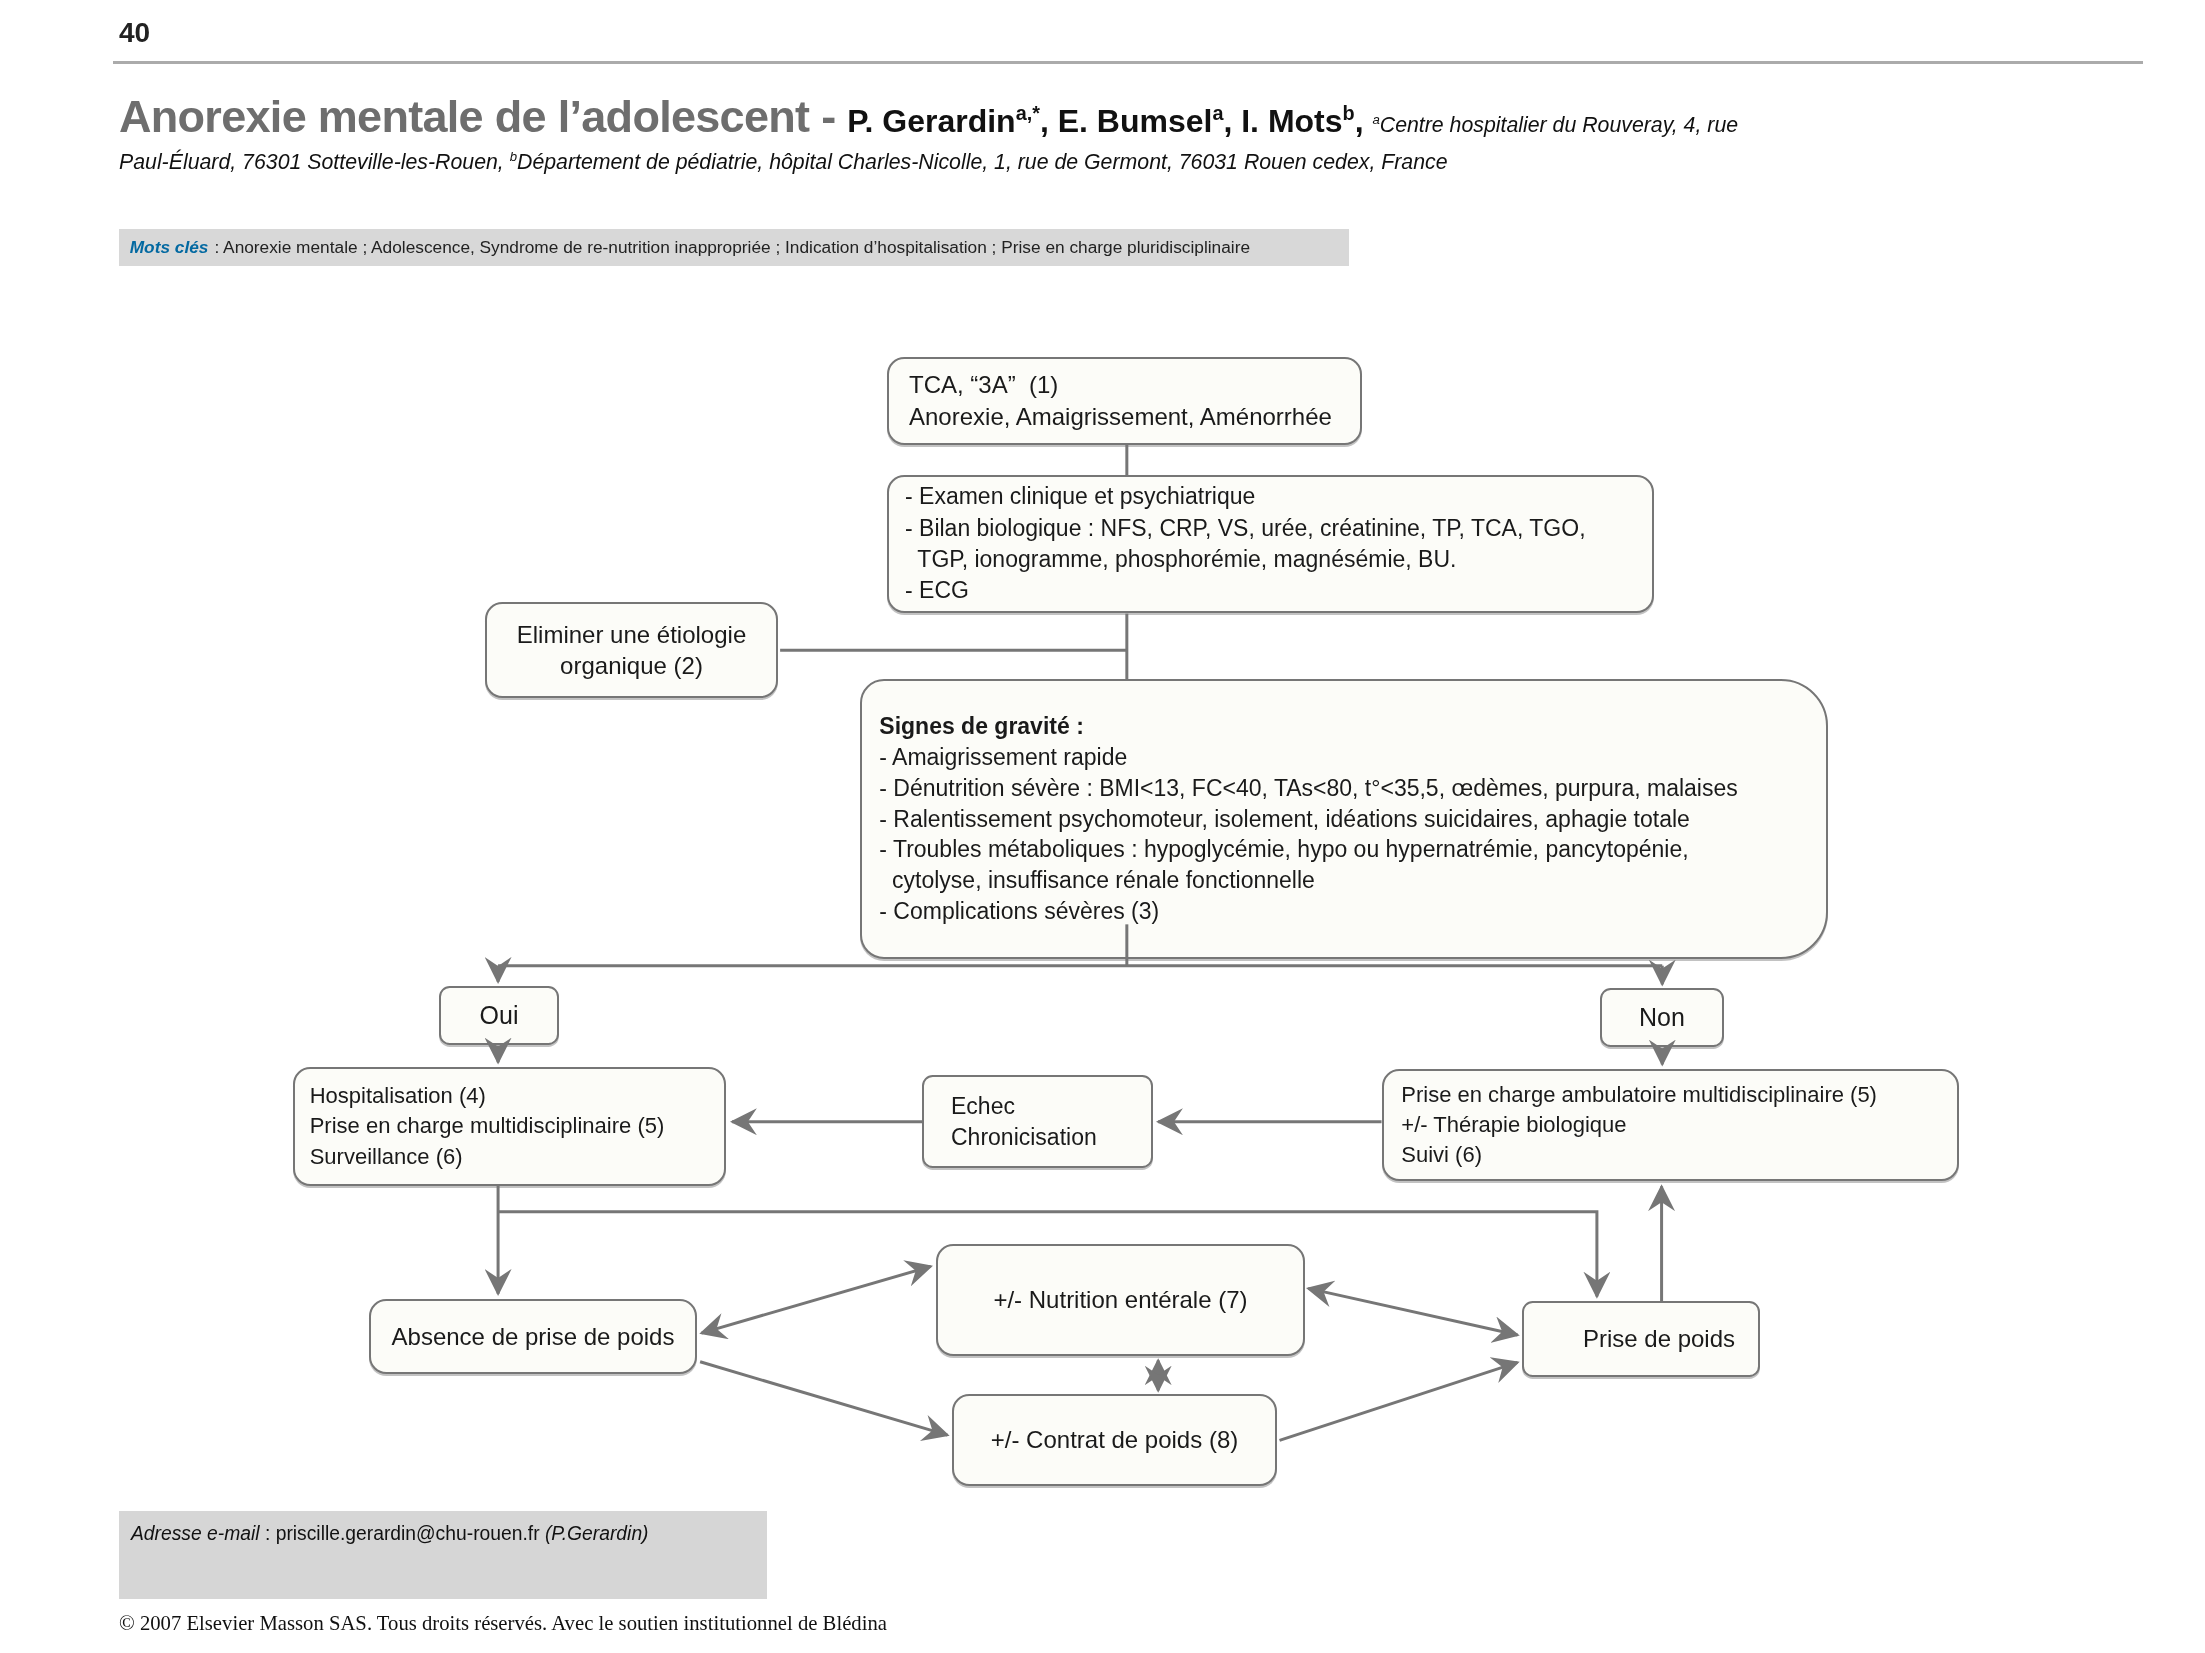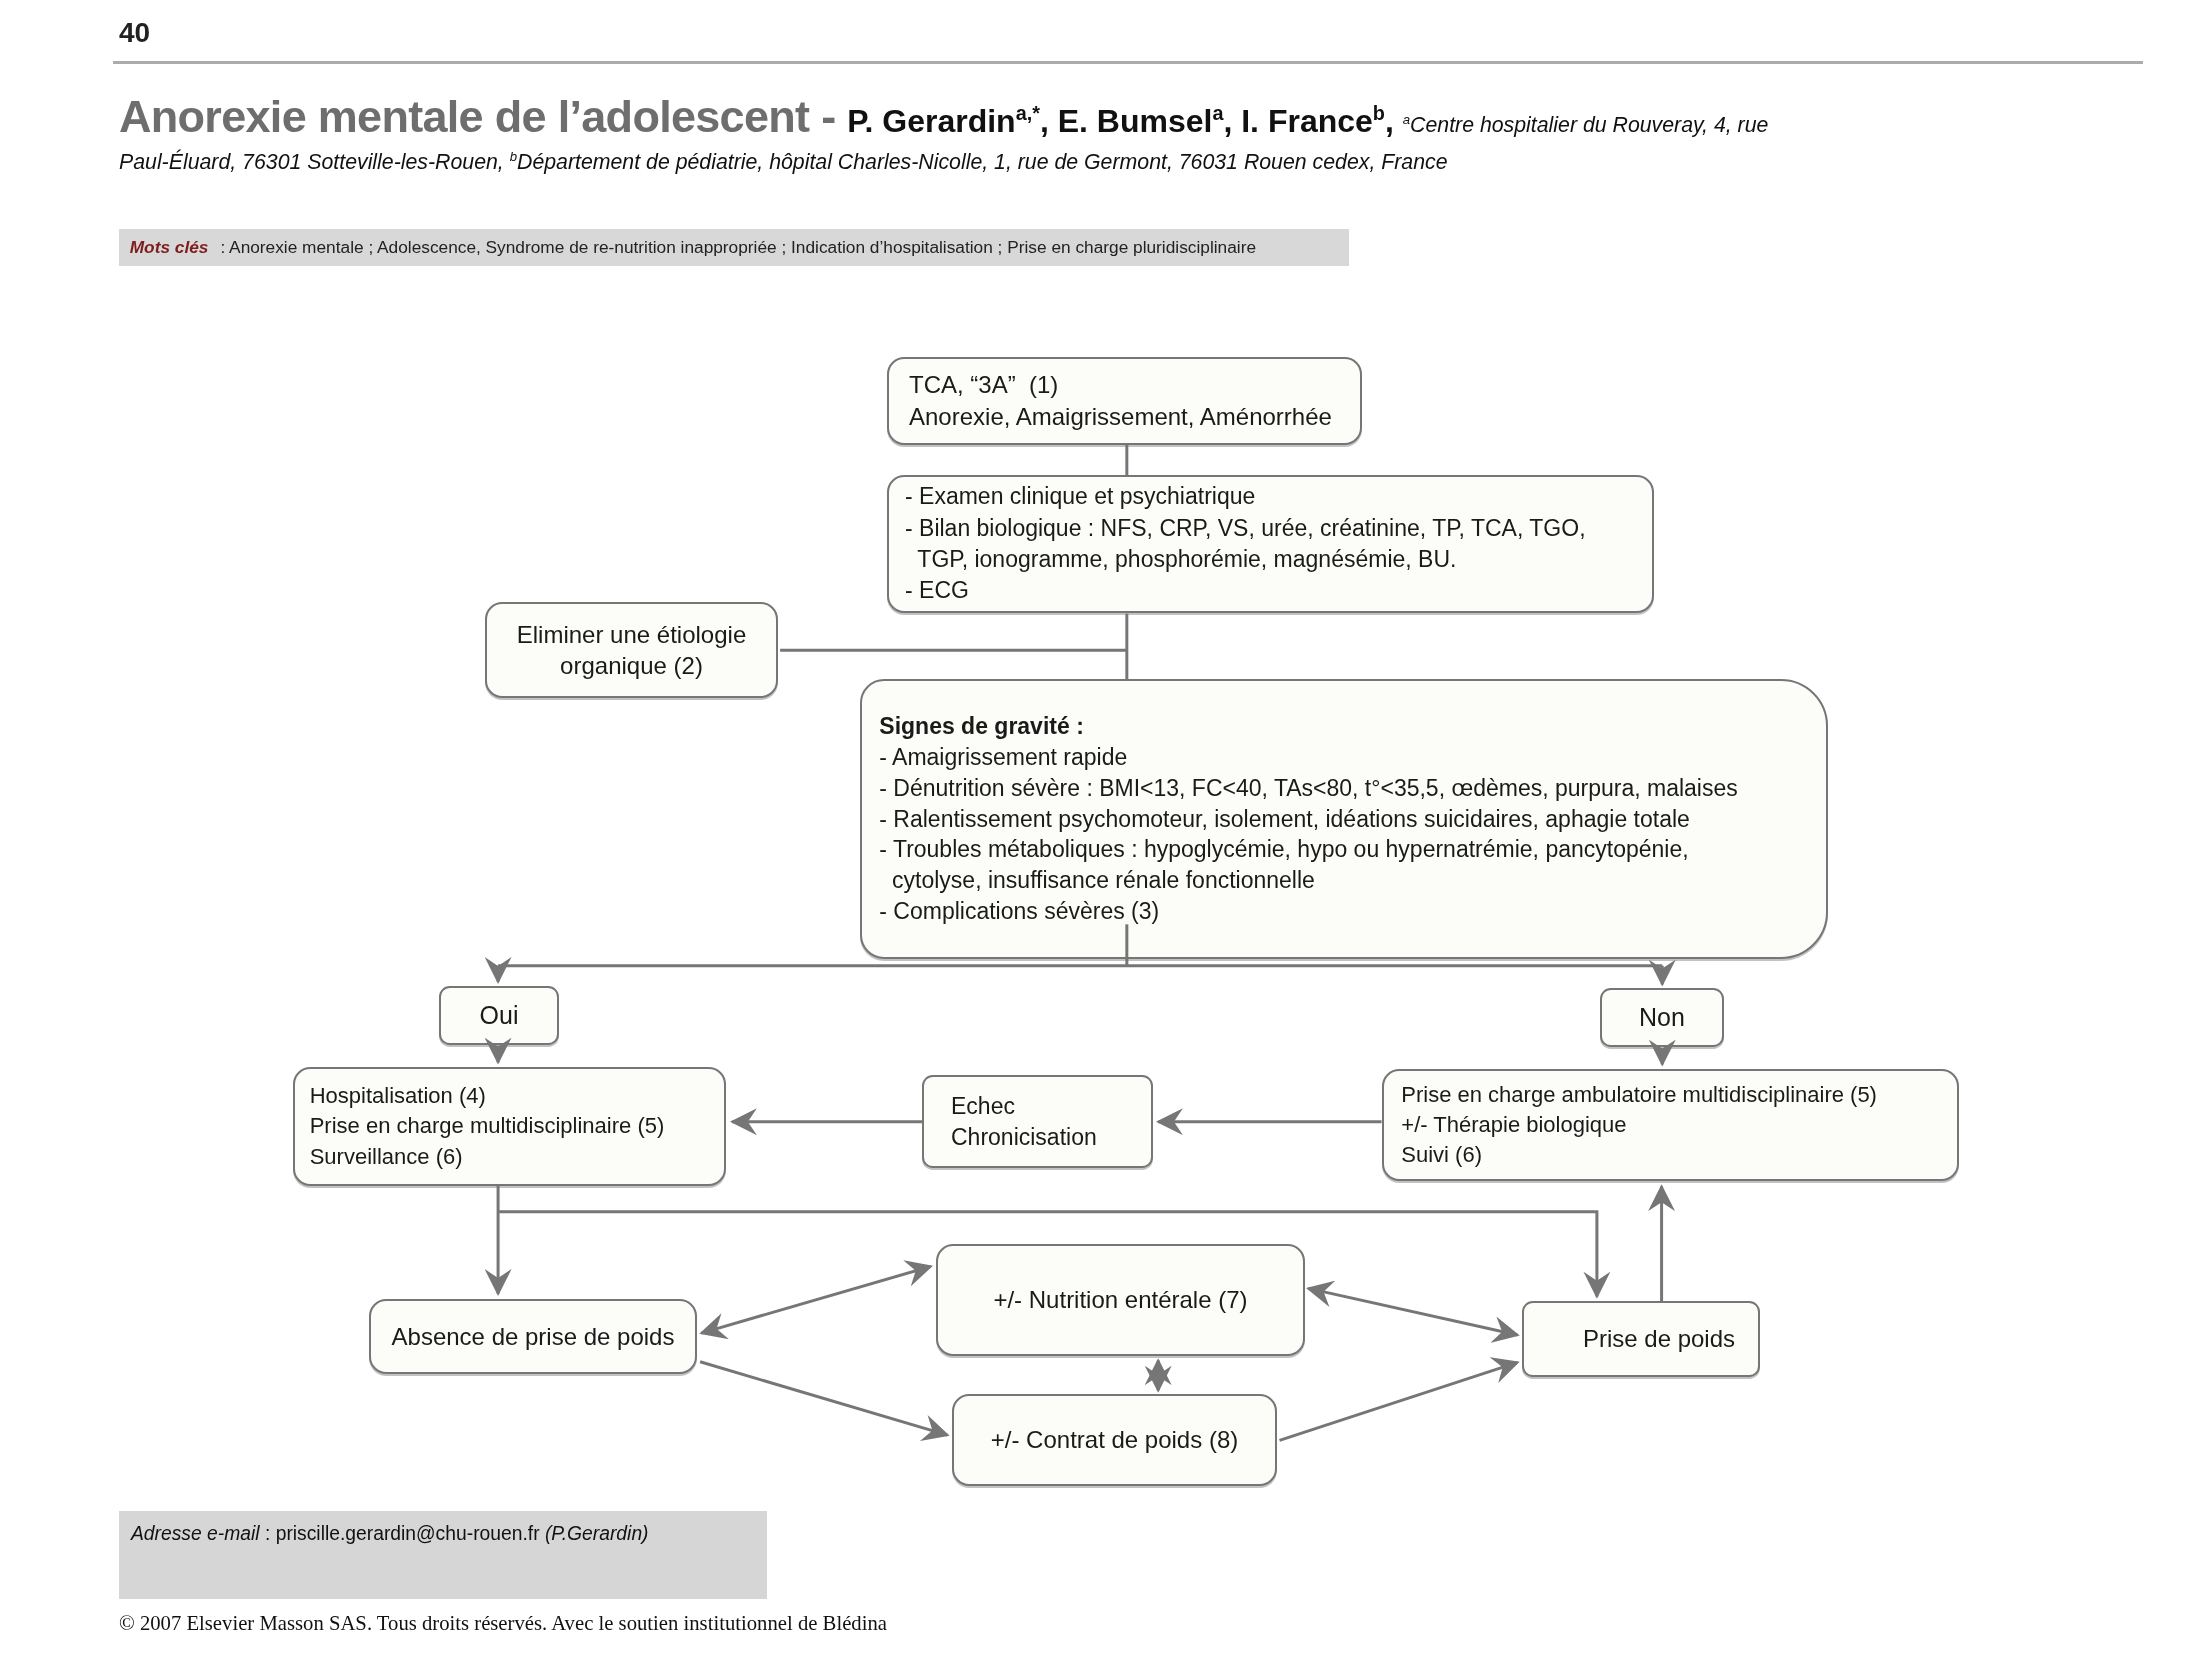--- a/index.html
+++ b/index.html
@@ -15,21 +15,21 @@
   .title-main{font-size:45px;font-weight:bold;color:#6e6e6e;letter-spacing:-0.7px;}
   .authors-seg{font-size:32px;font-weight:bold;color:#111;}
   .affil-seg{font-size:21.3px;font-style:italic;color:#111;}
   .affil-line2{margin-top:9.3px;font-size:21.3px;font-style:italic;color:#111;}
   .s-sup{vertical-align:super;font-size:62%;line-height:0;}
   
   .keywords-bar{
     position:absolute;left:119px;top:229px;width:1230px;height:37px;background:#d8d8d8;
     display:flex;align-items:center;padding-left:10.7px;box-sizing:border-box;font-size:17.3px;
   }
-  .kw-label{font-style:italic;font-weight:bold;color:#7f1d1d;margin-right:12px;}
+  .kw-label{font-style:italic;font-weight:bold;color:#0369a1;margin-right:6px;}
   .kw-text{color:#222;}
   
   .node{
     position:absolute;background:#fcfcf8;border:2.7px solid #767676;border-radius:17.3px;
     display:flex;flex-direction:column;justify-content:center;color:#1a1a1a;
     box-sizing:border-box;box-shadow:0 2px 0 rgba(80,80,80,0.35);z-index:2;
   }
   .node .lines{white-space:pre;}
   .node .line{display:block;}
   .node .line.bold{font-weight:bold;}
@@ -49,21 +49,21 @@
   }
 </style>
 </head>
 <body>
 
 <div class="page-number">40</div>
 <div class="top-rule"></div>
 
 <div class="title-block">
   <div class="title-line">
-    <span class="title-main">Anorexie mentale de l’adolescent - </span><span class="authors-seg"><span>P. Gerardin</span><span class="s-sup">a,*</span><span>, E. Bumsel</span><span class="s-sup">a</span><span>, I. France</span><span class="s-sup">b</span><span>, </span></span><span class="affil-seg"><span class="s-sup">a</span><span>Centre hospitalier du Rouveray, 4, rue</span></span>
+    <span class="title-main">Anorexie mentale de l’adolescent - </span><span class="authors-seg"><span>P. Gerardin</span><span class="s-sup">a,*</span><span>, E. Bumsel</span><span class="s-sup">a</span><span>, I. Mots</span><span class="s-sup">b</span><span>, </span></span><span class="affil-seg"><span class="s-sup">a</span><span>Centre hospitalier du Rouveray, 4, rue</span></span>
   </div>
   <div class="affil-line2"><span>Paul-Éluard, 76301 Sotteville-les-Rouen, </span><span class="s-sup">b</span><span>Département de pédiatrie, hôpital Charles-Nicolle, 1, rue de Germont, 76031 Rouen cedex, France</span></div>
 </div>
 
 <div class="keywords-bar">
   <span class="kw-label">Mots clés</span>
   <span class="kw-text">: Anorexie mentale ; Adolescence, Syndrome de re-nutrition inappropriée ; Indication d’hospitalisation ; Prise en charge pluridisciplinaire</span>
 </div>
 
 <div class="node n-left" style="left:887px;top:357px;width:475px;height:88px;padding:4px 0 4px 20px;font-size:24px;line-height:1.32;">

